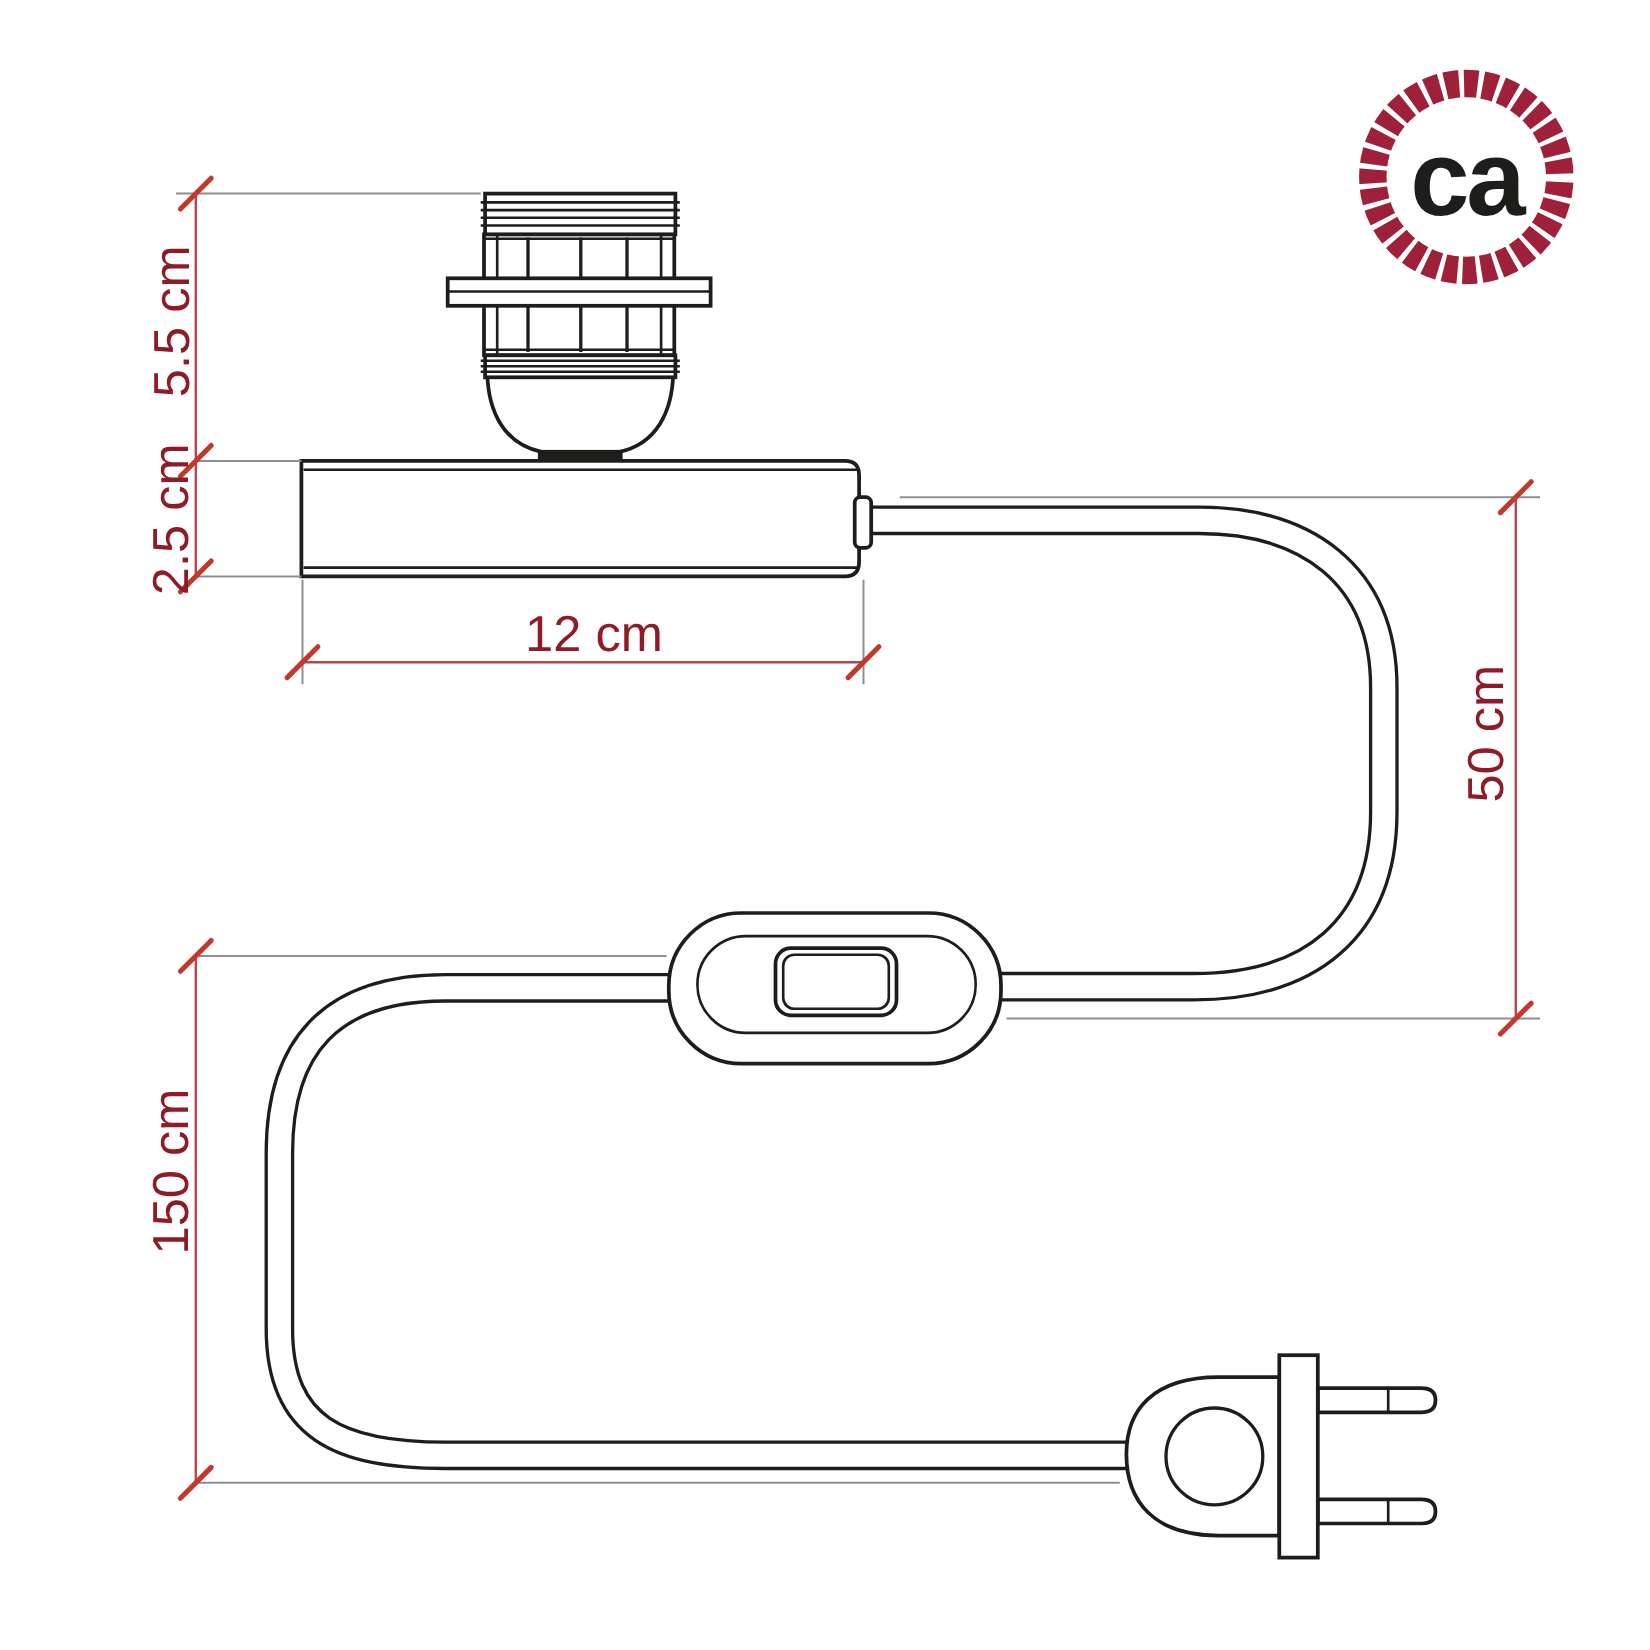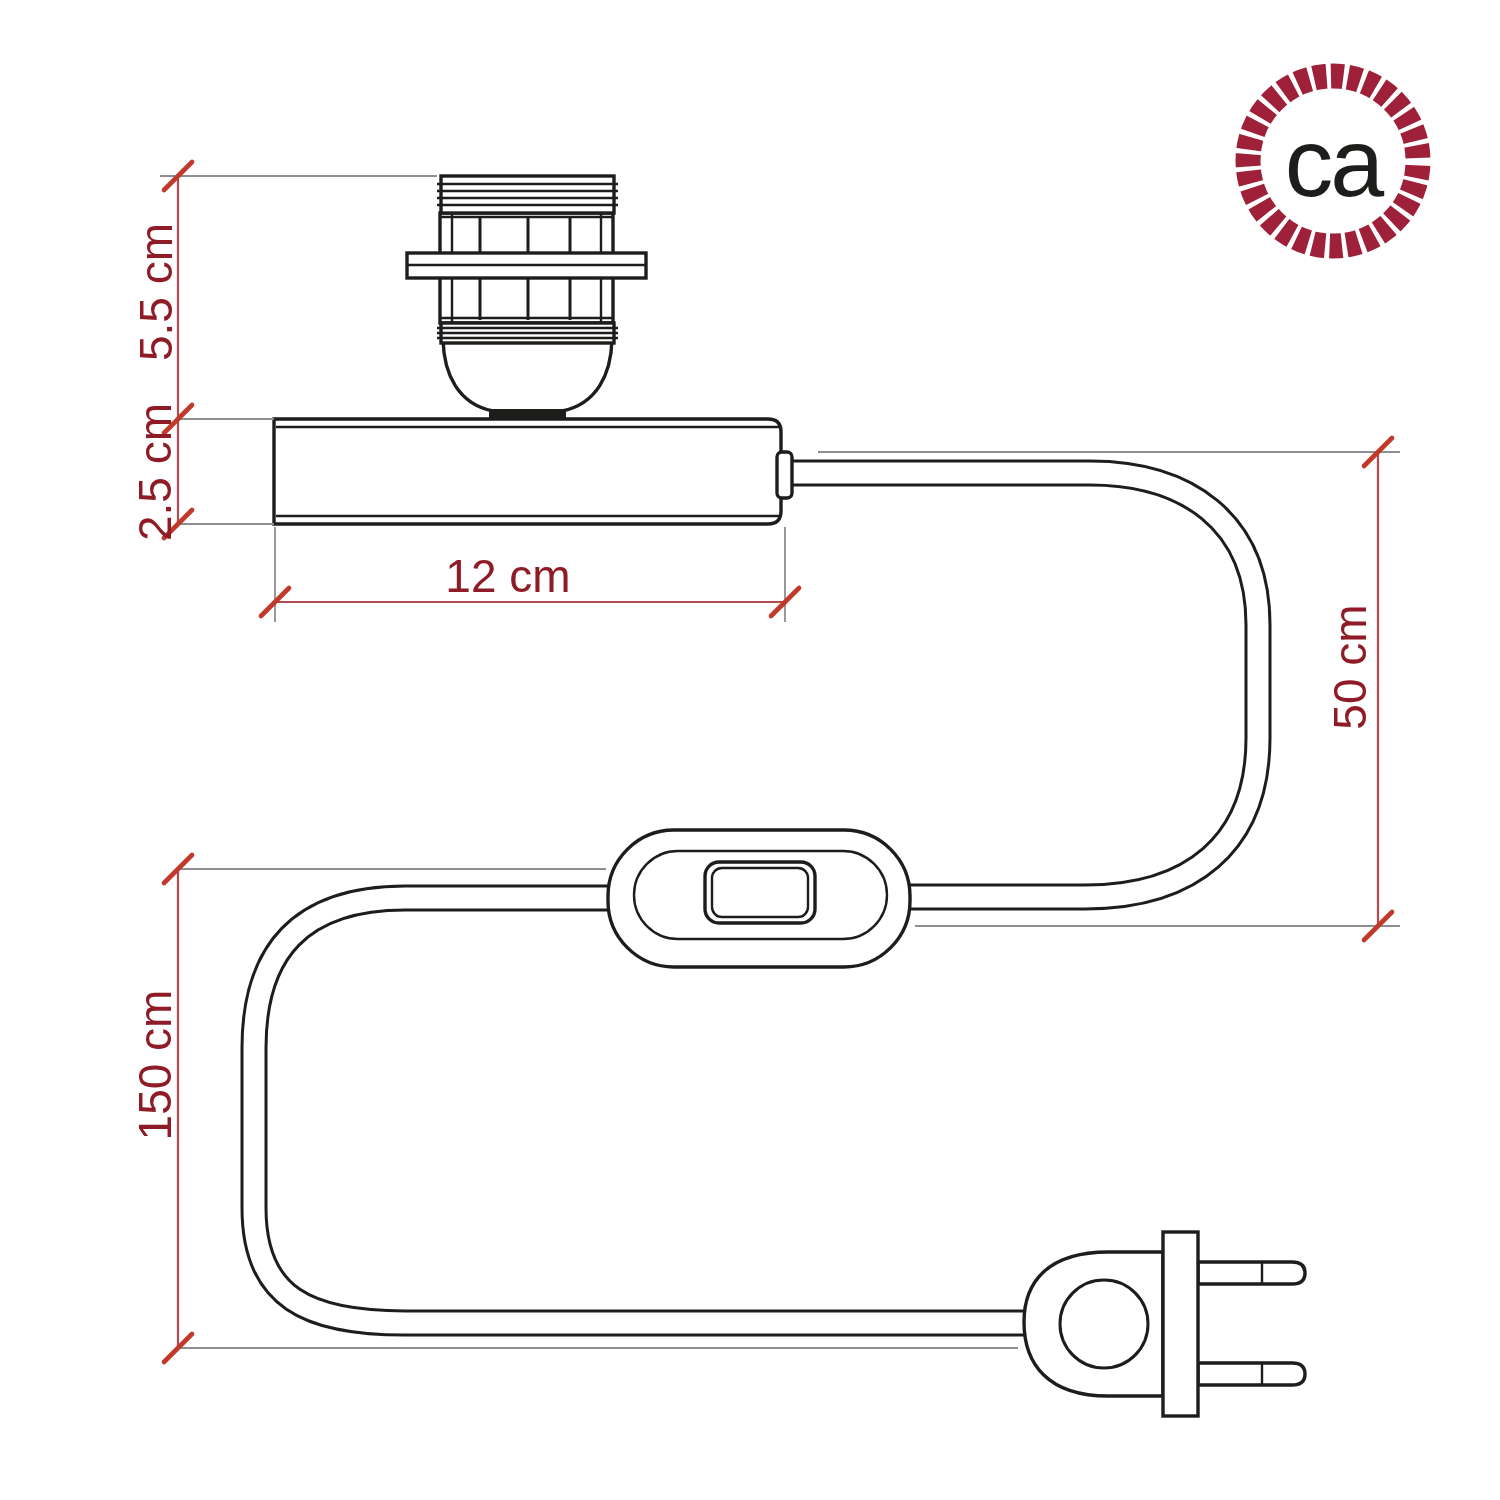--- a/index.html
+++ b/index.html
@@ -25,21 +25,21 @@
   .dim{stroke:var(--dimline);stroke-width:2.2;fill:none;}
   .ext{stroke:var(--ext);stroke-width:1.8;fill:none;}
   .tick{stroke:var(--tick);stroke-width:4.6;fill:none;stroke-linecap:round;}
   .dim-label{
     position:absolute;font-size:46px;font-weight:400;line-height:1;
     color:var(--label);white-space:nowrap;transform:translate(-50%,-50%);
   }
   .dim-label.vertical{transform:translate(-50%,-50%) rotate(-90deg);}
   .logo-text{
     position:absolute;left:1333px;top:167px;transform:translate(-50%,-54%);
-    font-size:97px;font-weight:400;letter-spacing:-3px;color:var(--line);
+    font-size:97px;font-weight:700;letter-spacing:-3px;color:var(--line);
   }
 </style>
 </head>
 <body>
 
 <div class="stage">
 
 <svg width="1500" height="1500" viewBox="0 0 1500 1500">
 
   <g>
@@ -153,20 +153,20 @@
   <g>
     <circle cx="1333" cy="161" r="85" fill="none" stroke="var(--brand)" stroke-width="25"></circle>
     <circle cx="1333" cy="161" r="85" fill="none" stroke="#ffffff" stroke-width="28" stroke-dasharray="4.5 12.6"></circle>
   </g>
 </svg>
 
   <div class="dim-label vertical" style="left:156px;top:292px">5.5 cm</div>
 
   <div class="dim-label vertical" style="left:155px;top:472px">2.5 cm</div>
 
-  <div class="dim-label" style="left:508px;top:576px">12 cm</div>
+  <div class="dim-label" style="left:540px;top:576px">12 cm</div>
 
   <div class="dim-label vertical" style="left:1350px;top:667px">50 cm</div>
 
   <div class="dim-label vertical" style="left:155px;top:1065px">150 cm</div>
 
   <div class="logo-text">ca</div>
 </div>
 
 </body></html>

